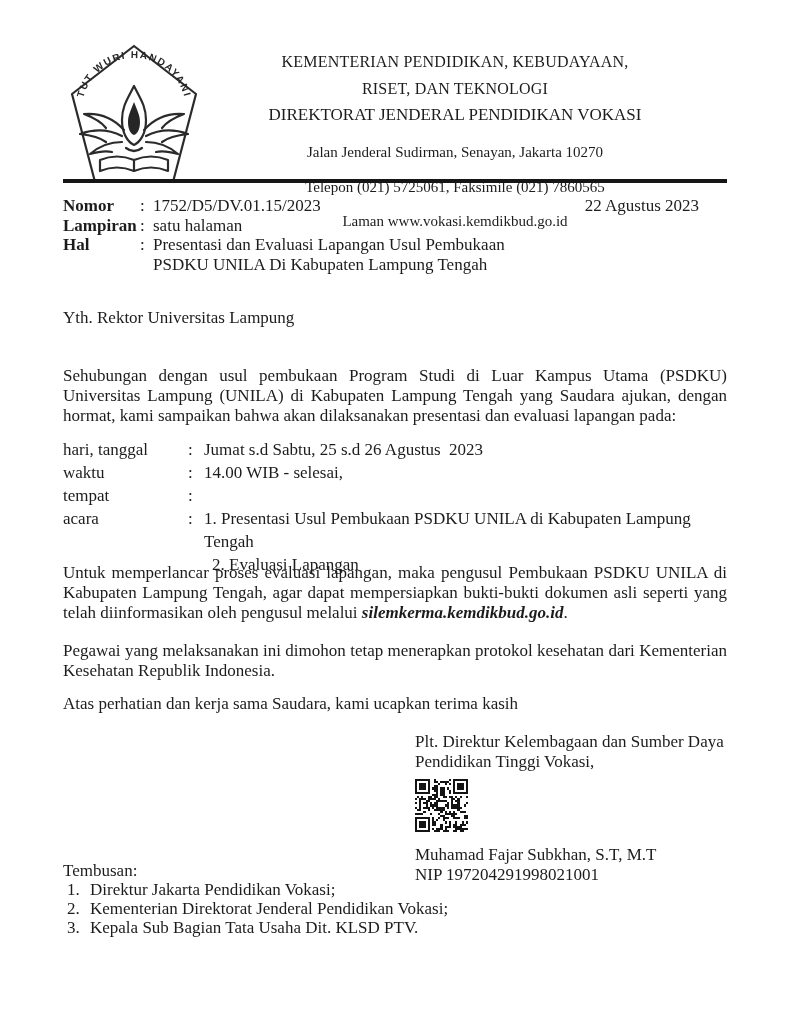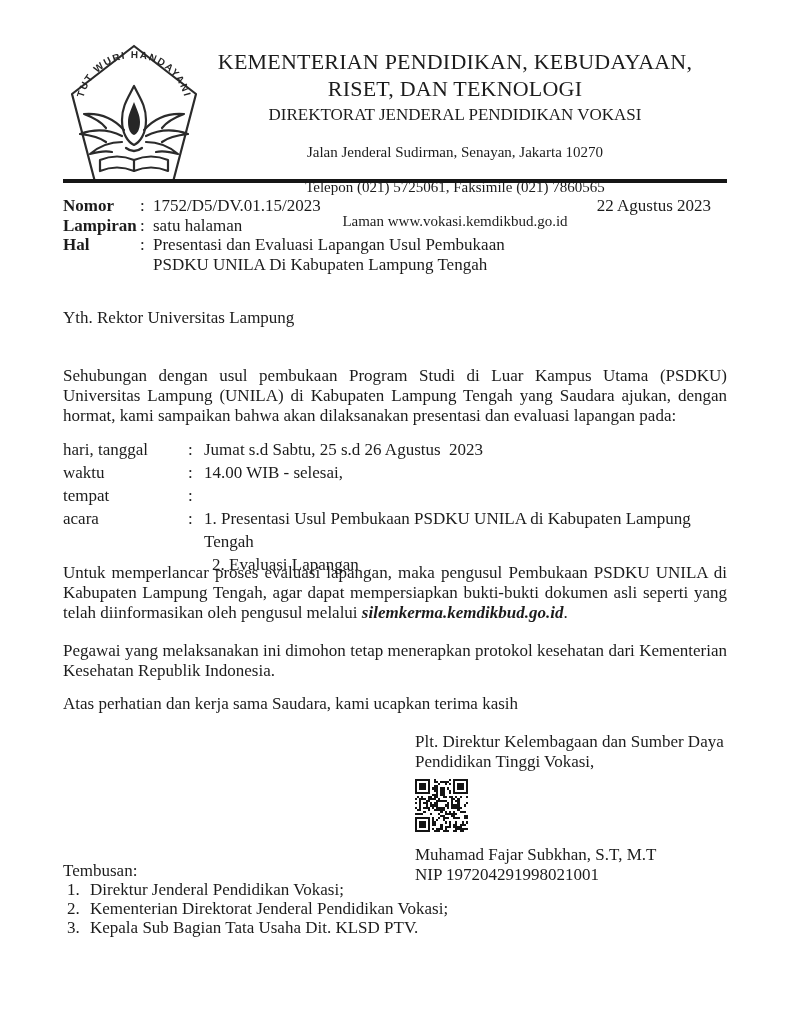--- a/index.html
+++ b/index.html
@@ -6,31 +6,31 @@
   .page {
     position:relative; width:790px; height:1024px; background:#ffffff;
     font-family:"Liberation Serif","DejaVu Serif",serif;
     font-size:17px; color:#1c1c1c; overflow:hidden;
   }
   .abs { position:absolute; }
 
   
   .logo { left:66px; top:42px; width:136px; height:146px; }
   .lh-text { left:190px; top:48px; width:530px; text-align:center; }
-  .lh-ministry { font-size:22px; line-height:27px; letter-spacing:0.2px; }
+  .lh-ministry { font-size:16px; line-height:27px; letter-spacing:0.2px; }
   .lh-directorate { font-size:17px; font-weight:normal; line-height:24px; margin-top:1px; }
   .lh-addr { font-size:15px; line-height:17.5px; margin-top:17px; }
   .lh-rule { left:63px; top:179px; width:664px; height:4px; background:#161616; }
 
   
   .meta { left:63px; top:196px; width:664px; }
   .meta-row { display:flex; line-height:19.5px; }
   .meta-label { width:77px; flex:none;font-weight:bold; }
   .meta-sep { width:13px; flex:none; }
-  .meta-date { position:absolute; top:0; right:16px; }
+  .meta-date { position:absolute; top:0; right:28px; }
 
   
   .recipient { left:63px; top:308px; }
   .para { left:63px; width:664px; text-align:justify; line-height:20px; }
   .para1 { top:366px; }
   .para2 { top:563px; }
   .para3 { top:641px; }
   .closing { left:63px; top:694px; }
   .bold-italic { font-weight:bold; font-style:italic; }
 
@@ -371,21 +371,21 @@
           <rect x="2" y="20" width="3" height="3"></rect>
         </svg></div>
     <div class="sig-name">Muhamad Fajar Subkhan, S.T, M.T</div>
     <div class="sig-nip">NIP 197204291998021001</div>
   </div>
 
   <div class="abs tembusan">
     <div class="temb-title">Tembusan:</div>
     <div class="temb-item">
       <span class="temb-num">1.</span>
-      <span>Direktur Jenderal Pendidikan Vokasi;</span>
+      <span>Direktur Jakarta Pendidikan Vokasi;</span>
     </div>
     <div class="temb-item">
       <span class="temb-num">2.</span>
       <span>Kementerian Direktorat Jenderal Pendidikan Vokasi;</span>
     </div>
     <div class="temb-item">
       <span class="temb-num">3.</span>
       <span>Kepala Sub Bagian Tata Usaha Dit. KLSD PTV.</span>
     </div>
   </div>

